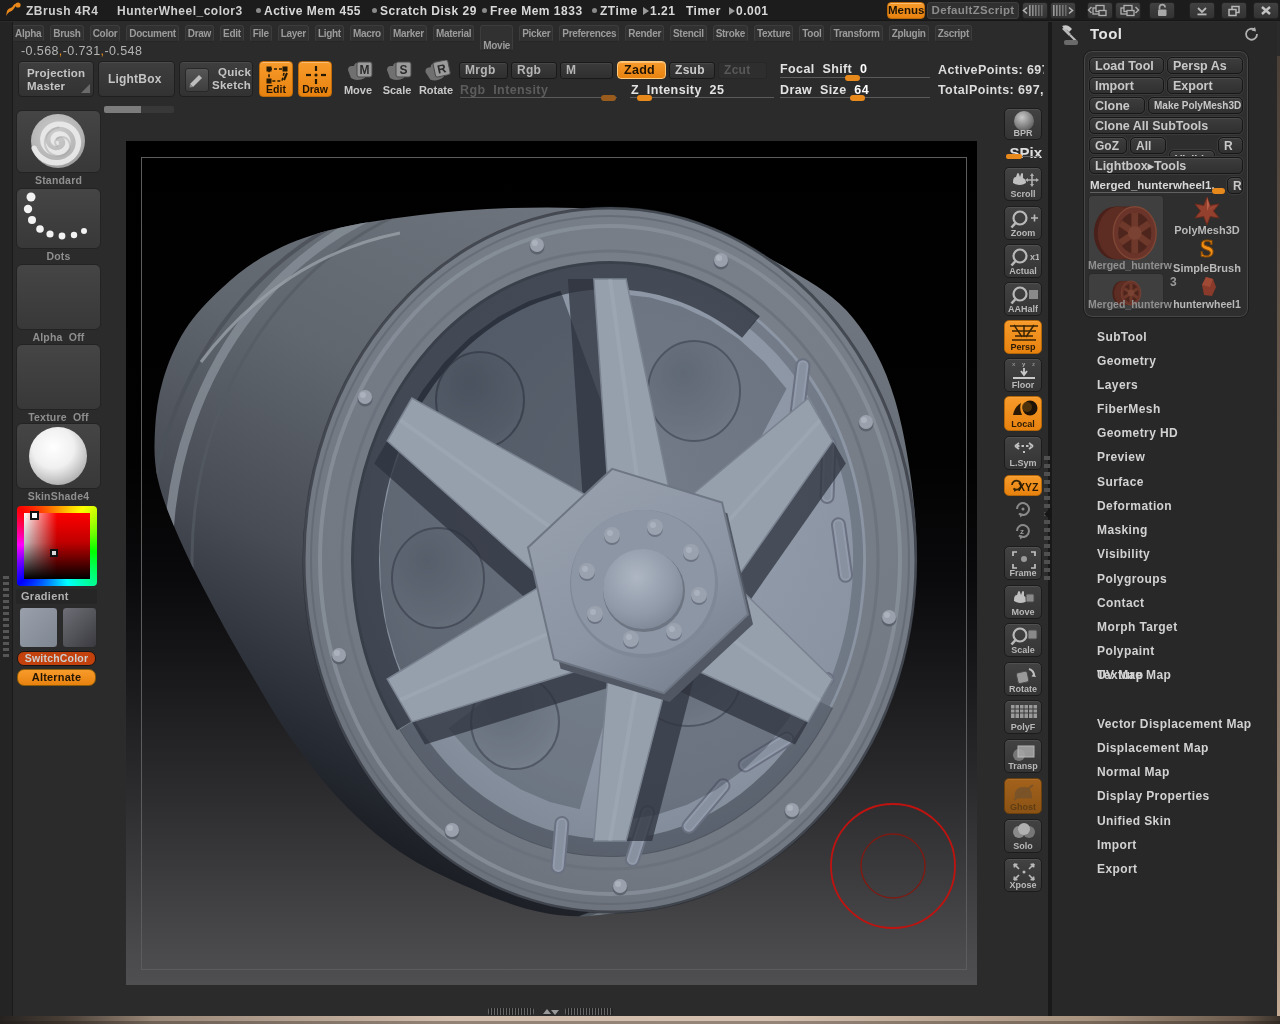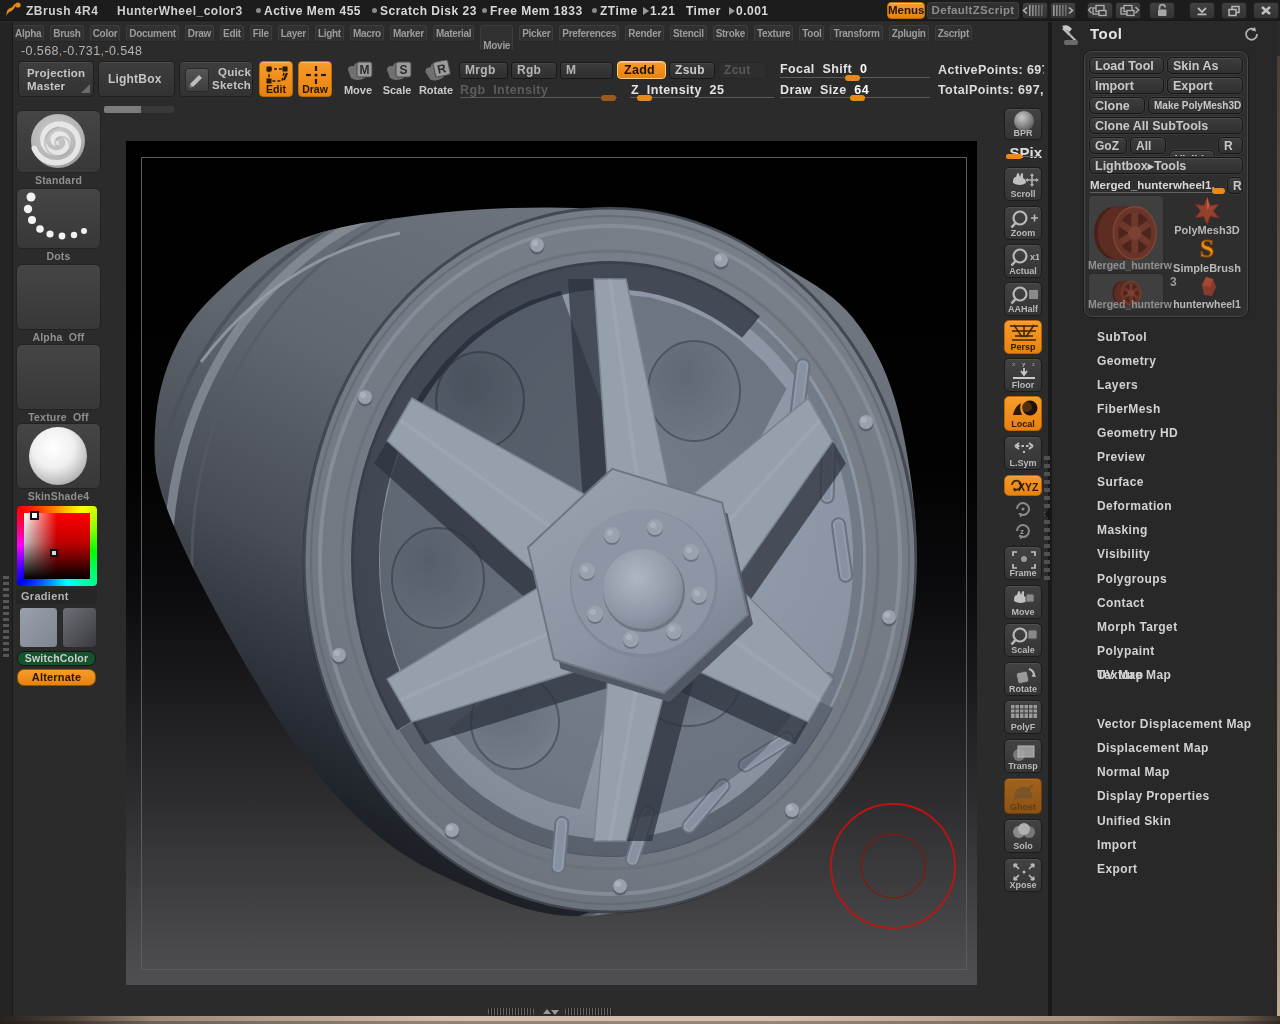--- a/index.html
+++ b/index.html
@@ -32,21 +32,21 @@
  border-radius:3px}
 </style></head><body>
 <div class="abs" style="left:0;top:0;width:1280px;height:21px;background:#1c1c1c;border-bottom:1px solid #161616"></div>
 <svg class="abs" style="left:3px;top:1px" width="20" height="19" viewBox="0 0 20 19">
 <path d="M3 15 C6 9 9 12 12 6 C13 4 15 3 17 4 C15 2 12 2 10 5 C8 8 6 6 4 10 Z" fill="#e8871a"></path>
 <circle cx="15" cy="4" r="2.6" fill="#e8871a"></circle>
   </svg>
 <div class="abs" style="left:26px;top:4px;font-size:12px;font-weight:bold;color:#cfcfcf;letter-spacing:0.5px;white-space:nowrap">ZBrush 4R4</div>
 <div class="abs" style="left:117px;top:4px;font-size:12px;font-weight:bold;color:#cfcfcf;letter-spacing:0.5px;white-space:nowrap">HunterWheel_color3</div>
 <div class="abs" style="left:264px;top:4px;font-size:12px;font-weight:bold;color:#d8d8d8;letter-spacing:0.5px;white-space:nowrap">Active Mem 455</div>
-<div class="abs" style="left:380px;top:4px;font-size:12px;font-weight:bold;color:#d8d8d8;letter-spacing:0.5px;white-space:nowrap">Scratch Disk 23</div>
+<div class="abs" style="left:380px;top:4px;font-size:12px;font-weight:bold;color:#d8d8d8;letter-spacing:0.5px;white-space:nowrap">Scratch Disk 29</div>
 <div class="abs" style="left:490px;top:4px;font-size:12px;font-weight:bold;color:#d8d8d8;letter-spacing:0.5px;white-space:nowrap">Free Mem 1833</div>
 <div class="abs" style="left:600px;top:4px;font-size:12px;font-weight:bold;color:#d8d8d8;letter-spacing:0.5px;white-space:nowrap">ZTime</div>
 <div class="abs" style="left:650px;top:4px;font-size:12px;font-weight:bold;color:#d8d8d8;letter-spacing:0.5px;white-space:nowrap">1.21</div>
 <div class="abs" style="left:686px;top:4px;font-size:12px;font-weight:bold;color:#d8d8d8;letter-spacing:0.5px;white-space:nowrap">Timer</div>
 <div class="abs" style="left:736px;top:4px;font-size:12px;font-weight:bold;color:#d8d8d8;letter-spacing:0.5px;white-space:nowrap">0.001</div>
 <div class="abs" style="left:256px;top:8px;width:5px;height:5px;border-radius:50%;background:#8a8a8a"></div>
 <div class="abs" style="left:372px;top:8px;width:5px;height:5px;border-radius:50%;background:#8a8a8a"></div>
 <div class="abs" style="left:482px;top:8px;width:5px;height:5px;border-radius:50%;background:#8a8a8a"></div>
 <div class="abs" style="left:592px;top:8px;width:5px;height:5px;border-radius:50%;background:#8a8a8a"></div>
 <svg class="abs" style="left:643px;top:7px" width="6" height="8">
@@ -282,21 +282,21 @@
 <div class="tlab" style="left:16px;top:490px;width:85px">SkinShade4</div>
 <div class="abs" style="left:17px;top:506px;width:80px;height:80px;border-radius:4px;
 background:conic-gradient(from 315deg, #f00,#ff0 22%,#0f0 40%,#0ff 58%,#00f 75%,#f0f 88%,#f00 100%)"></div>
 <div class="abs" style="left:24px;top:513px;width:66px;height:66px;
 background:linear-gradient(to bottom, rgba(0,0,0,0) 0%, rgba(0,0,0,.25) 45%, #000 100%), linear-gradient(to right, #fff 0%, #f00 50%)"></div>
 <div class="abs" style="left:30px;top:511px;width:9px;height:9px;background:#fff;border:2px solid #111"></div>
 <div class="abs" style="left:50px;top:549px;width:8px;height:8px;background:#d8d8d8;border:2px solid #111"></div>
 <div class="abs" style="left:16px;top:589px;width:81px;height:15px;background:#262626;border-radius:3px;color:#b2b2b2;font-size:11px;font-weight:bold;padding-left:5px;line-height:14px;letter-spacing:.3px">Gradient</div>
 <div class="abs" style="left:19px;top:607px;width:39px;height:41px;background:linear-gradient(135deg,#99a0ac,#7e8691);border:1px solid #2a2a2a;border-radius:4px"></div>
 <div class="abs" style="left:62px;top:607px;width:35px;height:41px;background:linear-gradient(135deg,#6e6e76,#3a3a40);border:1px solid #2a2a2a;border-radius:4px"></div>
-<div class="abs" style="left:17px;top:651px;width:79px;height:15px;background:#14532d;border:1px solid #151515;border-radius:7px;color:#cdcdcd;font-size:10.5px;font-weight:bold;text-align:center;line-height:13px;letter-spacing:.2px">SwitchColor</div>
+<div class="abs" style="left:17px;top:651px;width:79px;height:15px;background:#c2410c;border:1px solid #151515;border-radius:7px;color:#cdcdcd;font-size:10.5px;font-weight:bold;text-align:center;line-height:13px;letter-spacing:.2px">SwitchColor</div>
 <div class="abs" style="left:17px;top:669px;width:79px;height:17px;background:linear-gradient(#f79b2b,#e8820f);border:1px solid #8a5a08;border-radius:7px;color:#241605;font-size:11px;font-weight:bold;text-align:center;line-height:15px;letter-spacing:.2px">Alternate</div>
 <div class="abs" style="left:126px;top:141px;width:851px;height:844px;
 background:linear-gradient(#000 0%,#020203 38%,#0a0a0c 52%,#1b1b1d 65%,#2d2d2f 78%,#3d3d3f 88%,#4a4a4c 96%,#4f4f51 100%)"></div>
 <svg class="abs" style="left:126px;top:141px" width="851" height="844" viewBox="126 141 851 844">
     <defs>
 <linearGradient id="barrel" x1="0.75" y1="0.05" x2="0.25" y2="1">
 <stop offset="0" stop-color="#70767f"></stop>
         <stop offset="0.35" stop-color="#61676f"></stop>
 <stop offset="0.6" stop-color="#474c55"></stop>
         <stop offset="0.8" stop-color="#282c34"></stop>
@@ -668,21 +668,21 @@
 <path d="M2 2 q5 -2 8 1 l2 2 -3 3 -2 -2 q-3 -1 -5 -4 Z" fill="#c9c9c9"></path>
 <path d="M10 11 l6 6" stroke="#b9b9b9" stroke-width="2.2"></path>
   </svg>
 <div class="abs" style="left:1090px;top:25px;font-size:15px;font-weight:bold;color:#e4e4e4;letter-spacing:.5px">Tool</div>
 <svg class="abs" style="left:1243px;top:26px" width="16" height="16" viewBox="0 0 16 16">
     <path d="M12 4 a5.5 5.5 0 1 0 2 4" fill="none" stroke="#b0b0b0" stroke-width="1.8"></path>
     <path d="M12 1 l1 4.5 -4.5 -1 Z" fill="#b0b0b0"></path>
   </svg>
 <div class="abs" style="left:1083px;top:50px;width:166px;height:268px;background:#2e2e2e;border:1px solid #1c1c1c;border-radius:9px;box-shadow:inset 0 0 0 1px #474747"></div>
 <div class="tb" style="left:1089px;top:57px;width:75px;height:17px;line-height:16px;font-size:12.5px">Load Tool</div>
-<div class="tb" style="left:1167px;top:57px;width:76px;height:17px;line-height:16px;font-size:12.5px">Skin As</div>
+<div class="tb" style="left:1167px;top:57px;width:76px;height:17px;line-height:16px;font-size:12.5px">Persp As</div>
 <div class="tb" style="left:1089px;top:77px;width:75px;height:17px;line-height:16px;font-size:12.5px">Import</div>
 <div class="tb" style="left:1167px;top:77px;width:76px;height:17px;line-height:16px;font-size:12.5px">Export</div>
 <div class="tb" style="left:1089px;top:97px;width:56px;height:17px;line-height:16px;font-size:12.5px">Clone</div>
 <div class="tb" style="left:1148px;top:97px;width:95px;height:17px;line-height:16px;font-size:10px">Make PolyMesh3D</div>
 <div class="tb" style="left:1089px;top:117px;width:154px;height:17px;line-height:16px;font-size:12.5px">Clone All SubTools</div>
 <div class="tb" style="left:1089px;top:137px;width:38px;height:17px;line-height:16px;font-size:12px">GoZ</div>
 <div class="tb" style="left:1130px;top:137px;width:36px;height:17px;line-height:16px;font-size:12px">All</div>
 <div class="tb" style="left:1169px;top:150px;width:46px;height:17px;line-height:16px;font-size:11px">Visible</div>
 <div class="tb" style="left:1218px;top:137px;width:25px;height:17px;line-height:16px;font-size:12px">R</div>
 <div class="tb" style="left:1089px;top:157px;width:154px;height:17px;line-height:16px;font-size:12.5px">Lightbox<span style="font-size:8px;vertical-align:1px">▶</span>Tools</div>

